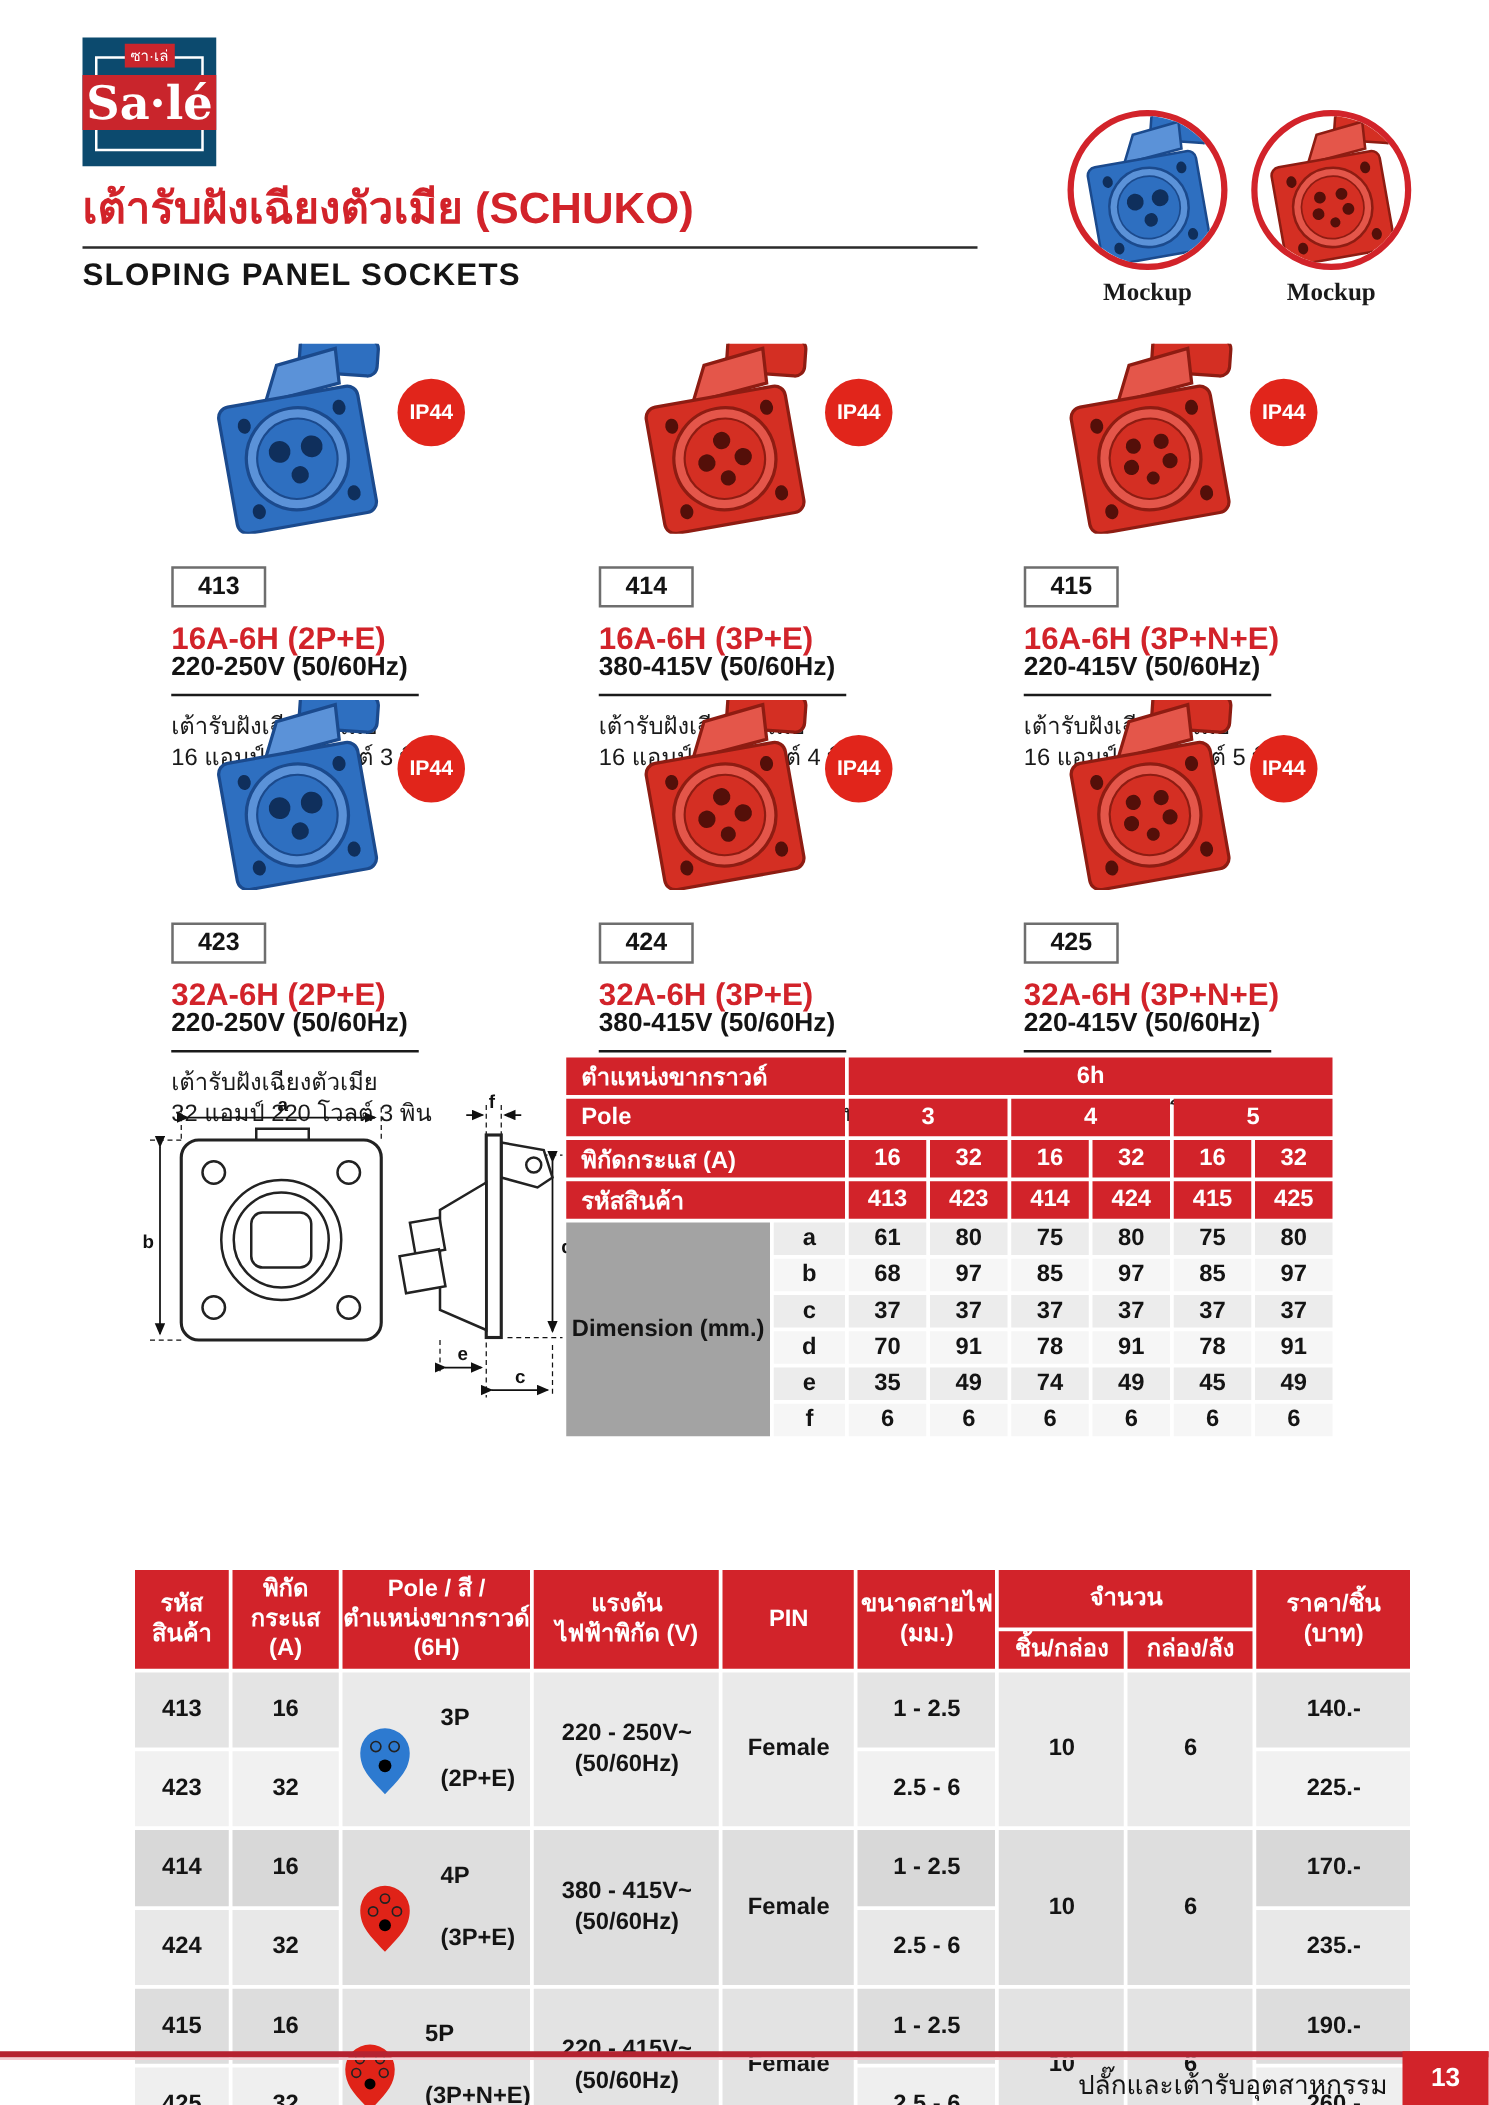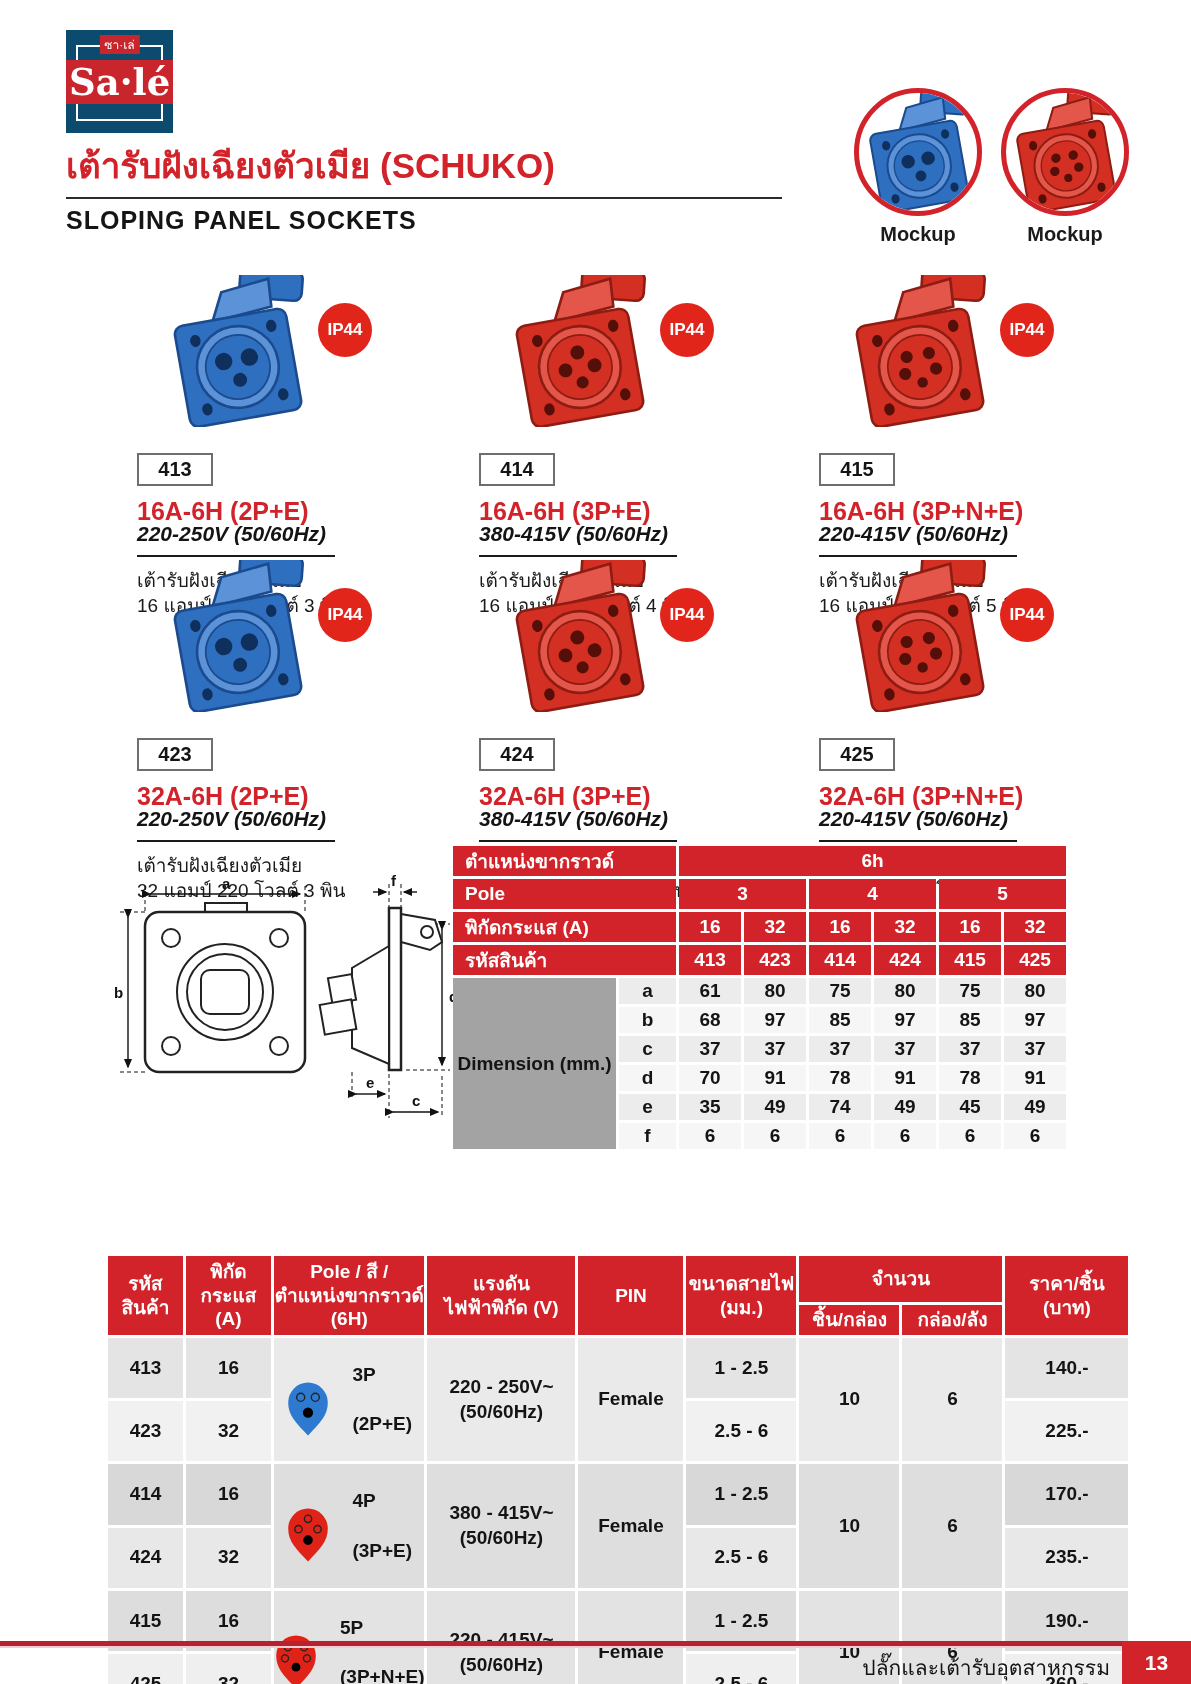--- a/index.html
+++ b/index.html
@@ -19,41 +19,41 @@
   .logo-name { position:absolute; top:30px; width:100%; text-align:center; z-index:2; }
   .logo-name span { background:#c9252c; padding:0 3px; color:#fff; font-family:"DejaVu Serif","Liberation Serif",serif;
                     font-size:37px; font-weight:bold; }
 
   
   .title-thai { left:66px; top:138px; font-size:35px; font-weight:bold; color:#d2232a; }
   .title-rule { left:66px; top:197px; width:716px; border-top:2px solid #2b2b2b; }
   .title-en { left:66px; top:206px; font-size:25px; font-weight:bold; color:#151515; letter-spacing:1px; }
 
   
-  .mockup { width:136px; text-align:center; }
+  .mockup { width:136px; text-align:center;font-family:Liberation Serif, serif; }
   .mockup-1 { left:850px; top:88px; }
   .mockup-2 { left:997px; top:88px; }
   .mockup-circle { width:128px; height:128px; margin:0 auto; border:5px solid #d2232a; border-radius:50%;
                    overflow:hidden; background:#fff; position:relative; }
   .mockup-circle .socket-art { position:absolute; left:-8px; top:-2px; width:135px; height:125px; }
   .mockup-label { margin-top:7px; font-size:20px; font-weight:bold; color:#1a1a1a; }
 
   
   .card { width:335px; height:330px;text-align:right; }
   .card-0 { left:135px; top:275px; } .card-1 { left:477px; top:275px; } .card-2 { left:817px; top:275px; }
   .card-3 { left:135px; top:560px; } .card-4 { left:477px; top:560px; } .card-5 { left:817px; top:560px; }
   .card .socket-art { position:absolute; left:8px; top:0; width:188px; height:152px; }
   .ip-badge { position:absolute; left:183px; top:28px; width:54px; height:54px; border-radius:50%;
               background:#e1251b; color:#fff; font-weight:bold; font-size:17px;
               display:flex; align-items:center; justify-content:center; }
   .code-box { position:absolute; left:2px; top:178px; width:76px; height:33px; border:2px solid #6e6e6e;
               background:#fff; display:flex; align-items:center; justify-content:center;
               font-size:20px; font-weight:bold; color:#141414; }
   .spec { position:absolute; left:2px; top:222px; font-size:25px; font-weight:bold; color:#d2232a; white-space:nowrap; }
-  .volt { position:absolute; left:2px; top:247px; font-size:21px; font-weight:bold; color:#141414; white-space:nowrap;font-style:italic; }
+  .volt { position:absolute; left:2px; top:247px; font-size:21px; font-weight:bold; color:#141414; white-space:nowrap; }
   .spec-rule { position:absolute; left:2px; top:280px; width:198px; border-top:2px solid #1a1a1a; }
   .desc1 { position:absolute; left:2px; top:290px; font-size:19px; color:#1a1a1a; white-space:nowrap; }
   .desc2 { position:absolute; left:2px; top:315px; font-size:19px; color:#1a1a1a; white-space:nowrap; }
 
   
   .tech-drawing { left:90px; top:872px; width:372px; height:260px; }
   .tech-drawing svg { width:100%; height:100%; }
   .tech-drawing text { font-family:"Liberation Sans",sans-serif; font-size:15px; font-weight:bold; fill:#111; }
 
   

